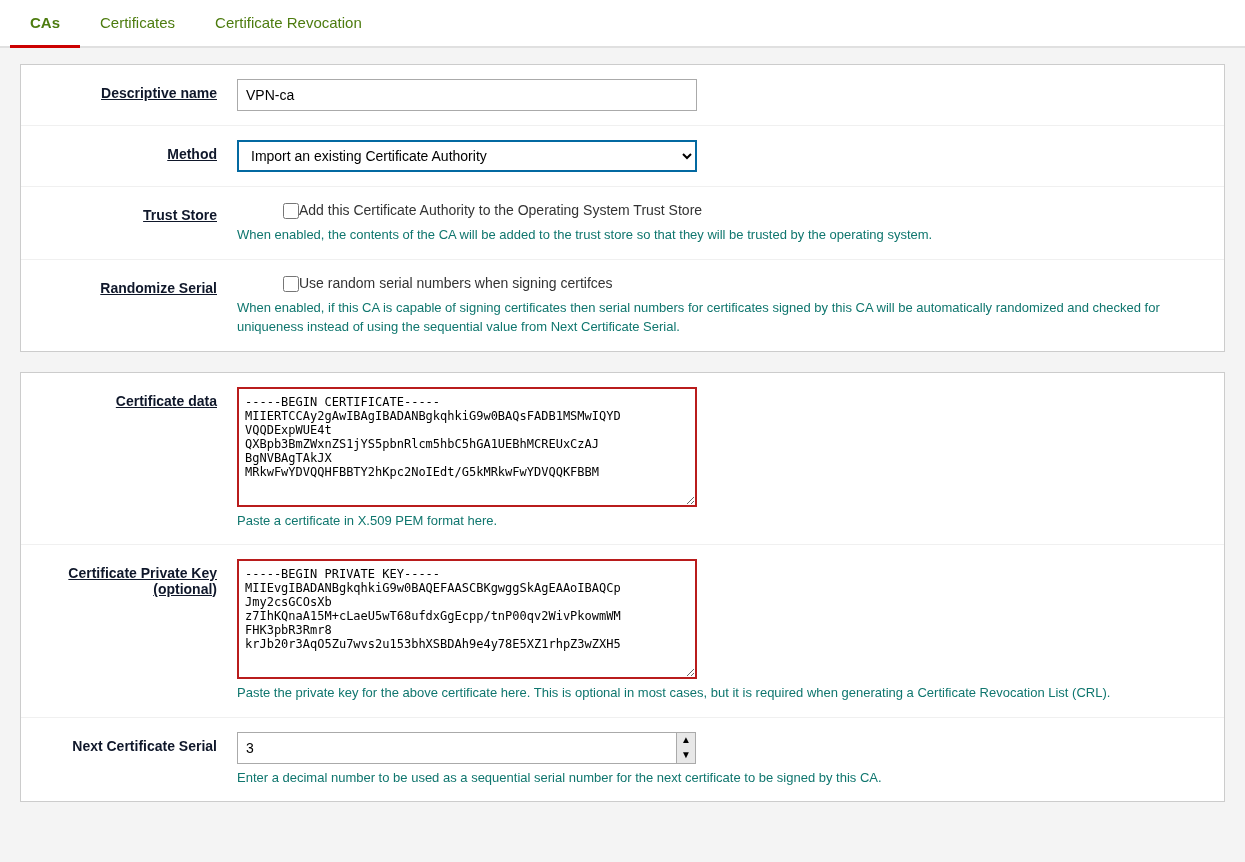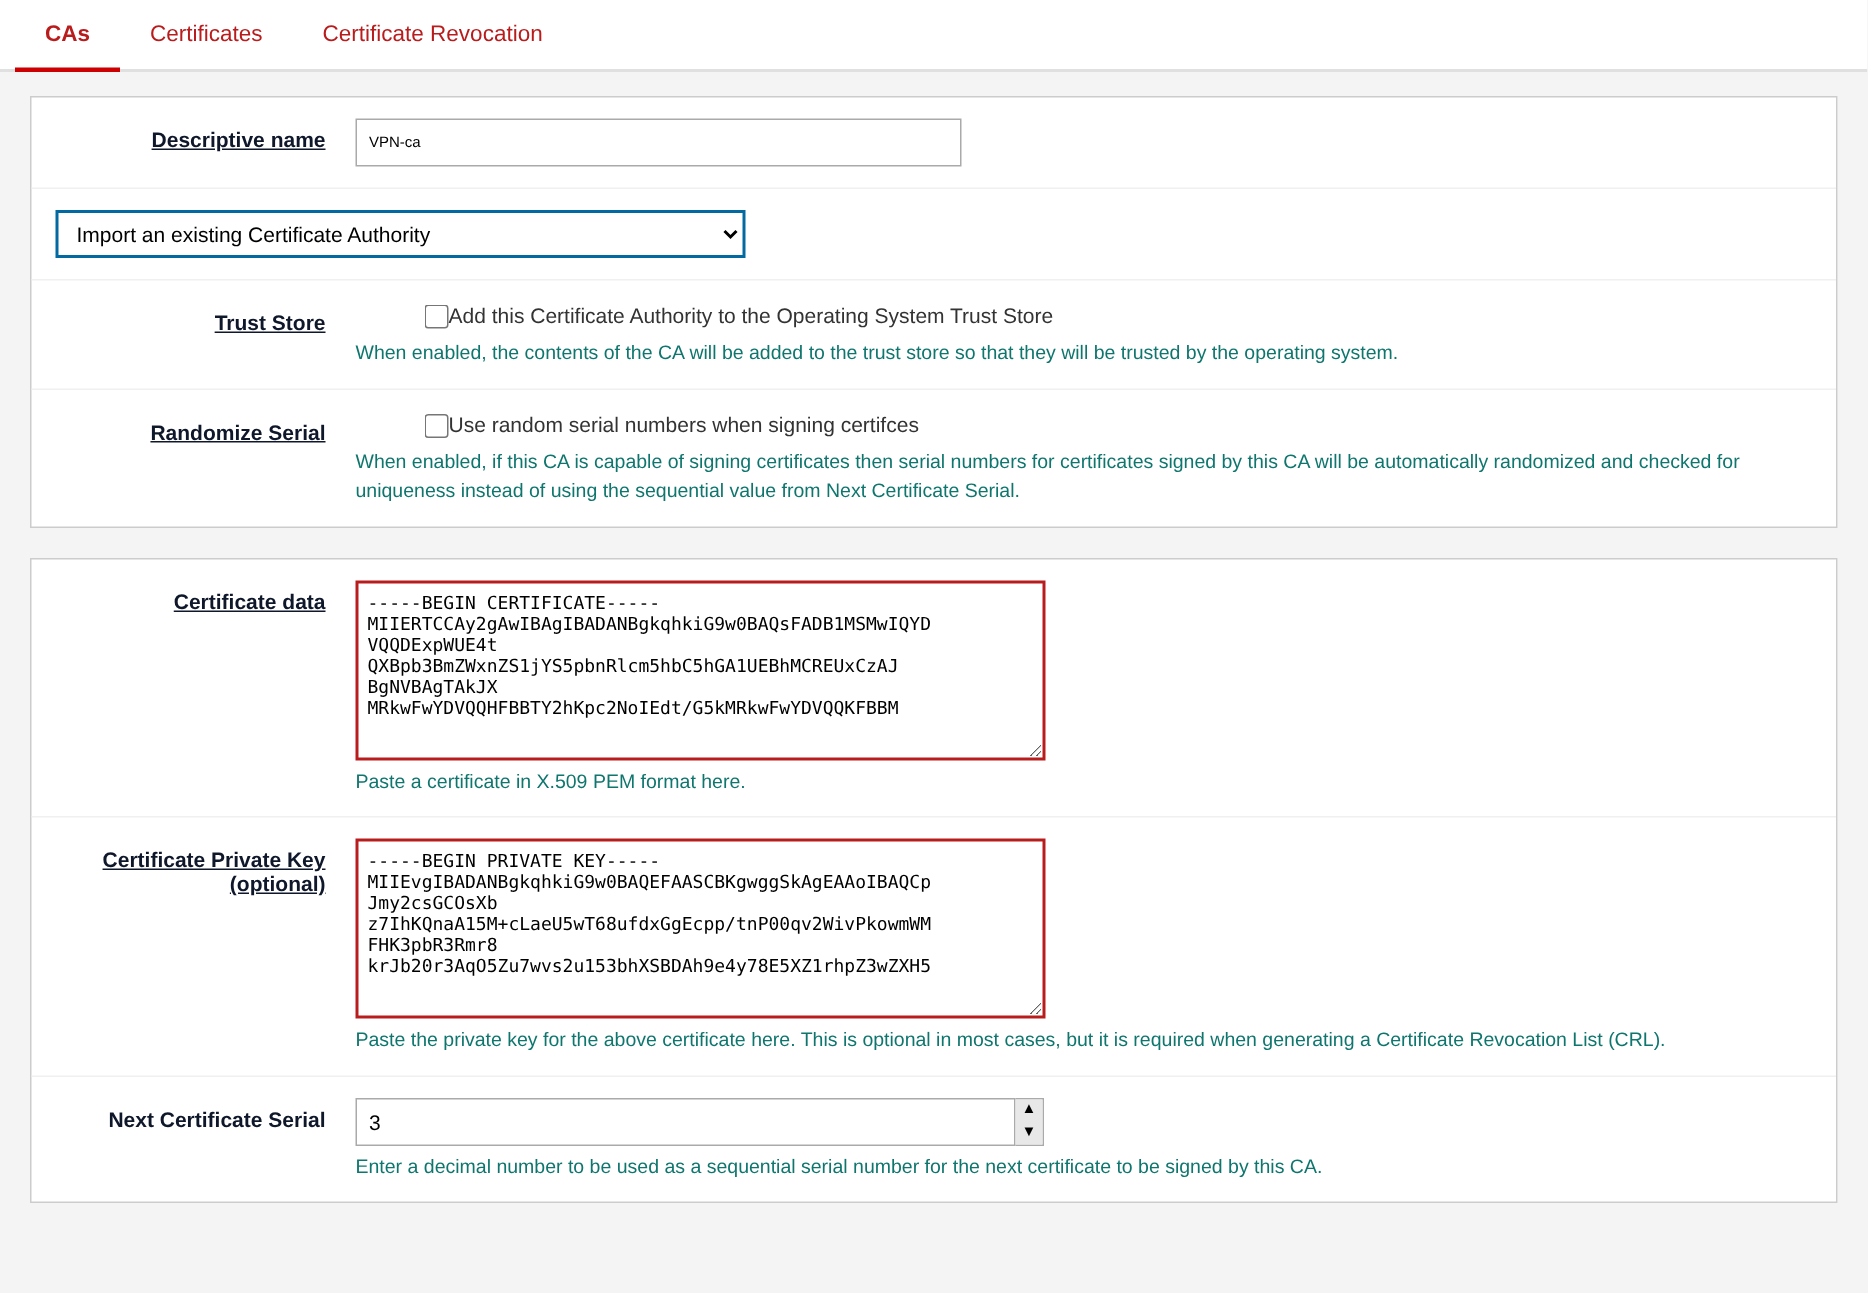--- a/index.html
+++ b/index.html
@@ -12,21 +12,21 @@
     .tabs {
       display: flex;
       border-bottom: 2px solid #e0e0e0;
       background: #fff;
       padding: 0 10px;
     }
     .tab {
       padding: 14px 20px;
       cursor: pointer;
       font-size: 15px;
-      color: #b91c1c;
+      color: #4d7c0f;
       text-decoration: none;
       border-bottom: 3px solid transparent;
       margin-bottom: -2px;
     }
     .tab.active {
       border-bottom: 3px solid #c00;
       font-weight: bold;
     }
     .page-content {
       padding: 16px 20px;
@@ -64,24 +64,24 @@
       color: #0f172a;
       font-size: 14px;
     }
     .form-label.no-underline {
       text-decoration: none;
     }
     .form-control-wrap {
       flex: 1;
     }
     input[type="text"] {
-      width: 404px;
+      width: 460px;
       padding: 5px 8px;
       border: 1px solid #aaa;
-      font-size: 10px;
+      font-size: 14px;
       height: 32px;
     }
     select {
       width: 460px;
       padding: 5px 8px;
       border: 2px solid #0369a1;
       font-size: 14px;
       height: 32px;
       background: #fff;
       appearance: auto;
@@ -161,20 +161,21 @@
   <div class="panel">
 
     <div class="form-row">
       <div class="form-label">Descriptive name</div>
       <div class="form-control-wrap">
         <input type="text" value="VPN-ca" style="">
       </div>
     </div>
 
     <div class="form-row">
+      <div class="form-label">Method</div>
       <div class="form-control-wrap">
         <select>
           <option>Import an existing Certificate Authority</option>
           <option>Create an internal Certificate Authority</option>
           <option>Create an intermediate Certificate Authority</option>
         </select>
       </div>
     </div>
 
     <div class="form-row">

